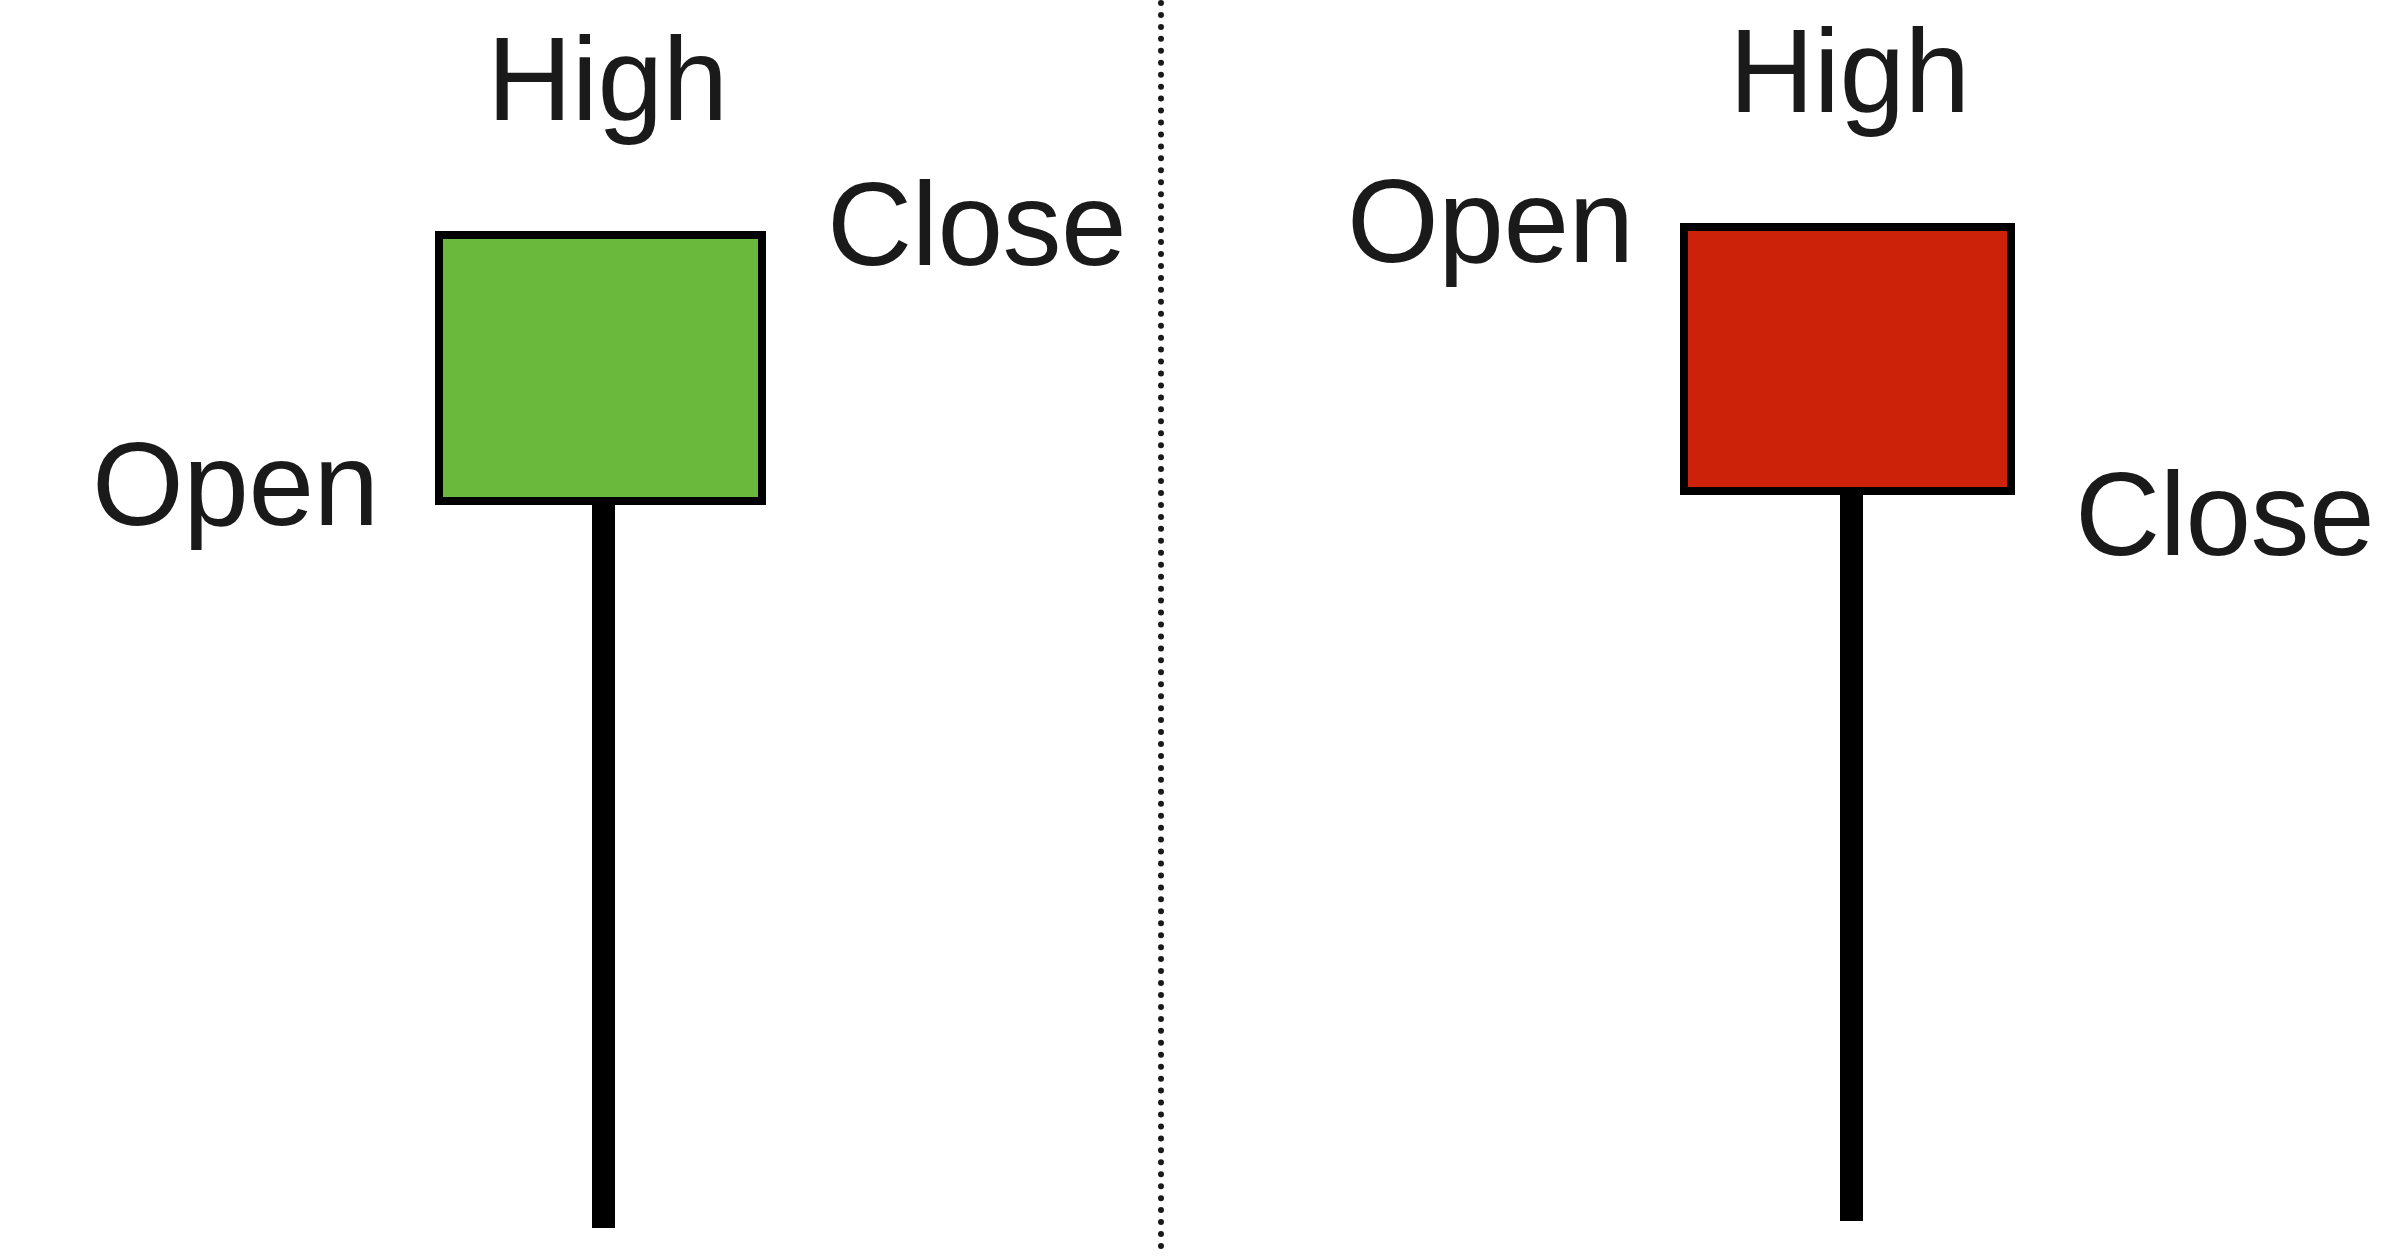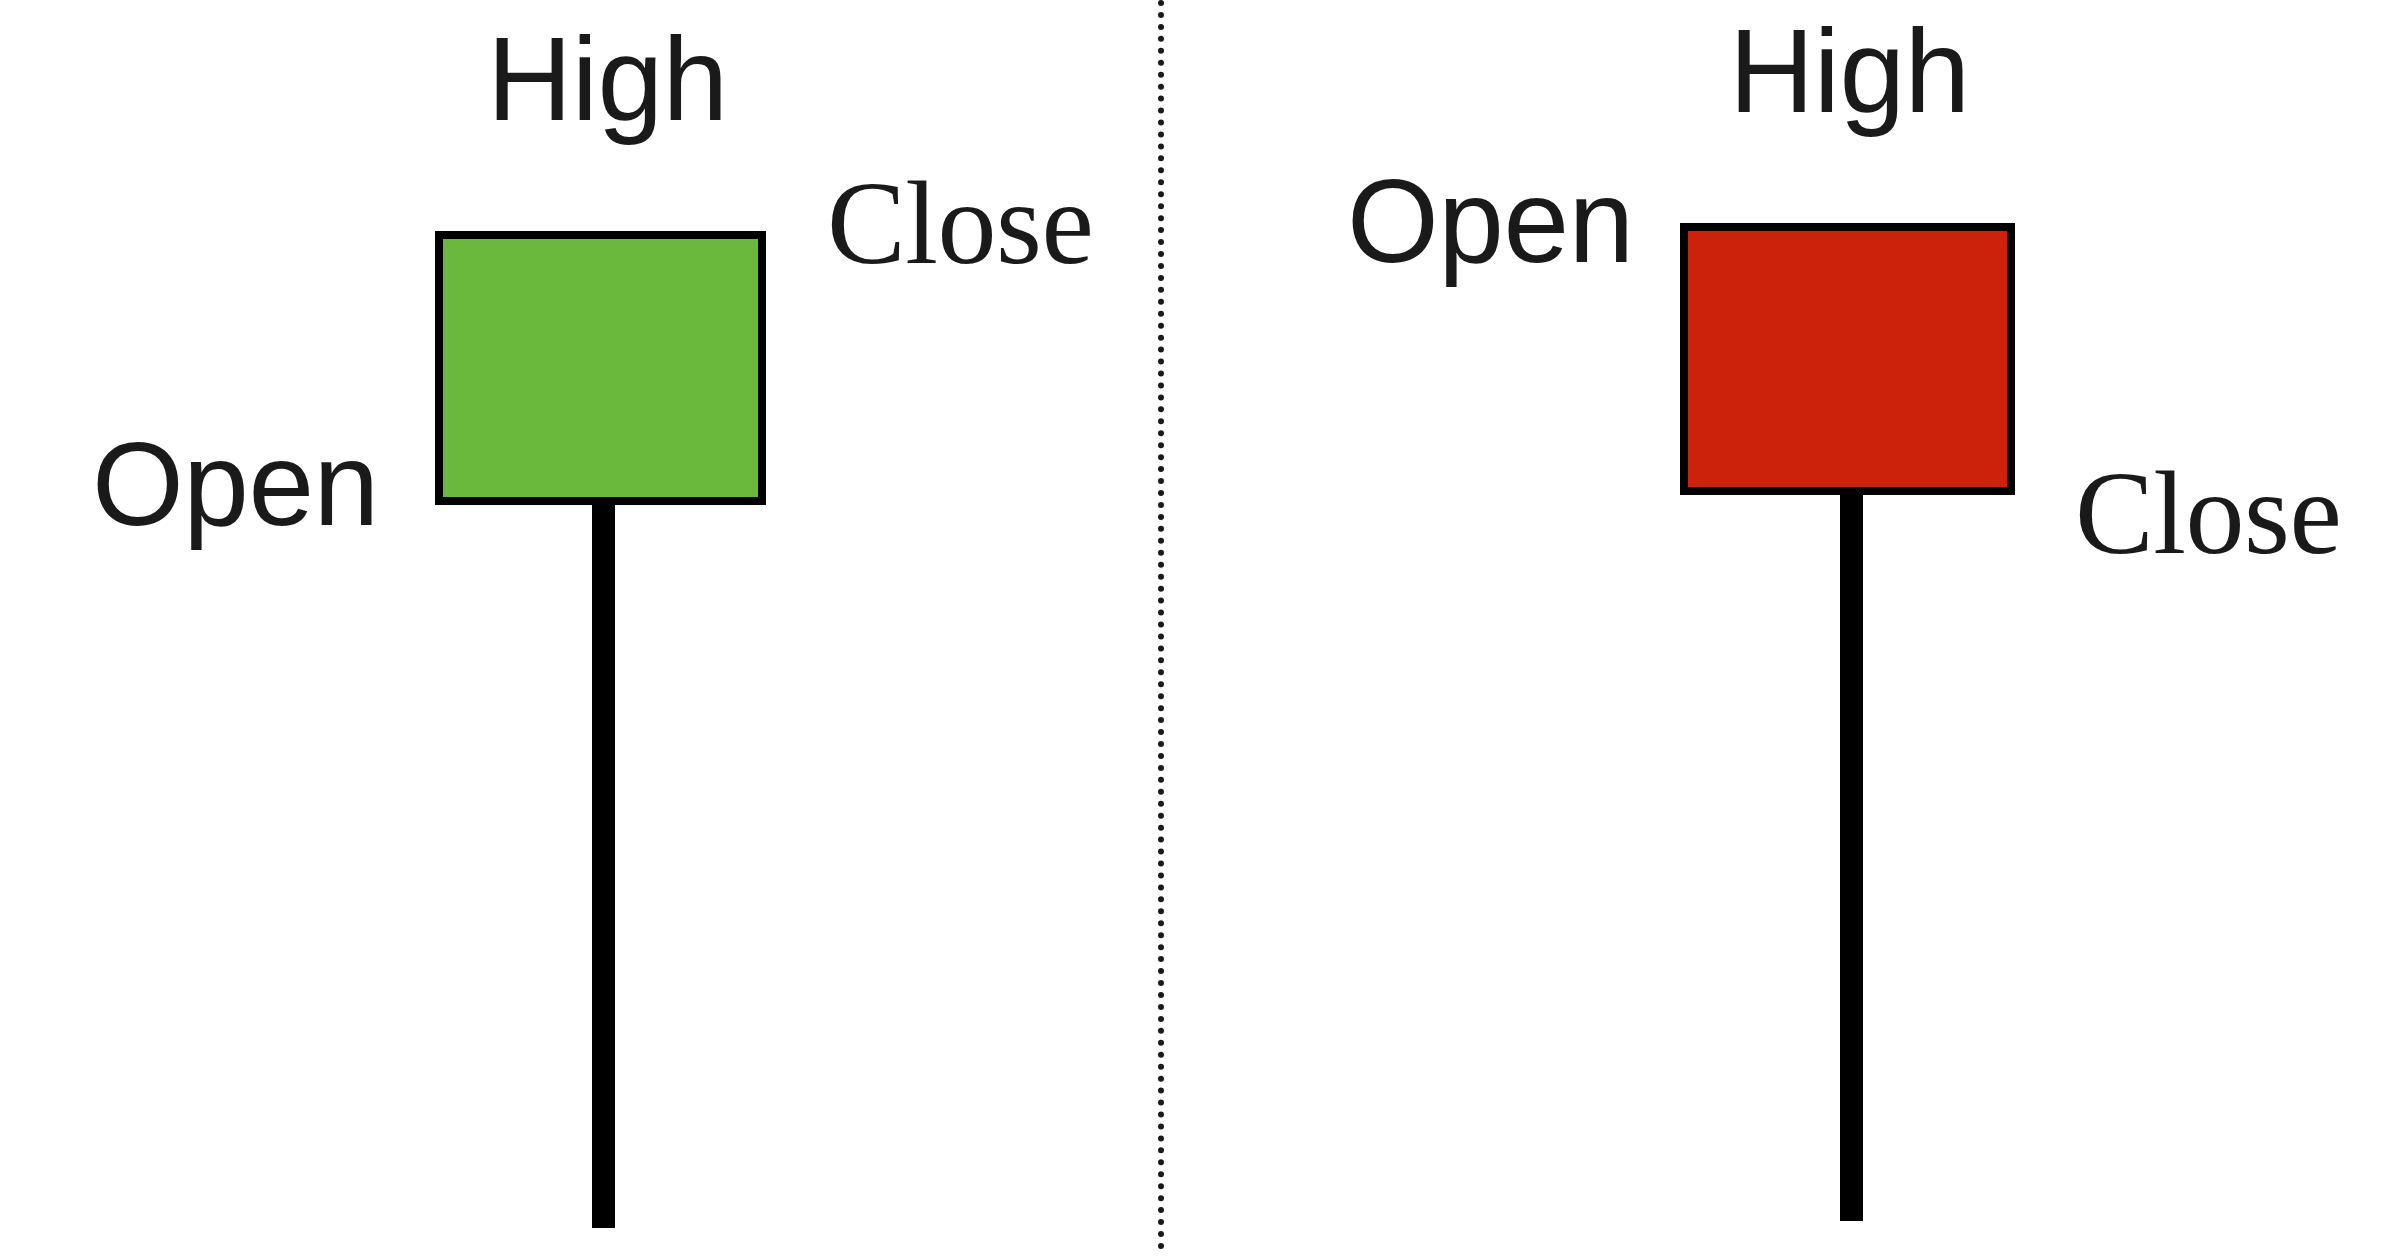--- a/index.html
+++ b/index.html
@@ -55,21 +55,21 @@
     position: absolute;
     color: #1a1a1a;
     font-family: "Liberation Sans", sans-serif;
     font-weight: 300;
     line-height: 1;
     white-space: nowrap;
     letter-spacing: -0.5px;
     -webkit-font-smoothing: antialiased;
   }
   .label.lbl-high   { font-size: 118px; }
-  .label.lbl-close  { font-size: 118px; font-family: Liberation Serif, serif; }
+  .label.lbl-close  { font-size: 118px; }
   .label.lbl-open   { font-size: 118px; }
 </style>
 </head>
 <body>
 
 <div id="stage">
 
   <div class="candle">
 
     <div class="label lbl-high" id="green-high-label" style="left: 470px; top: 20px; color: rgb(26, 26, 26);">High</div>

